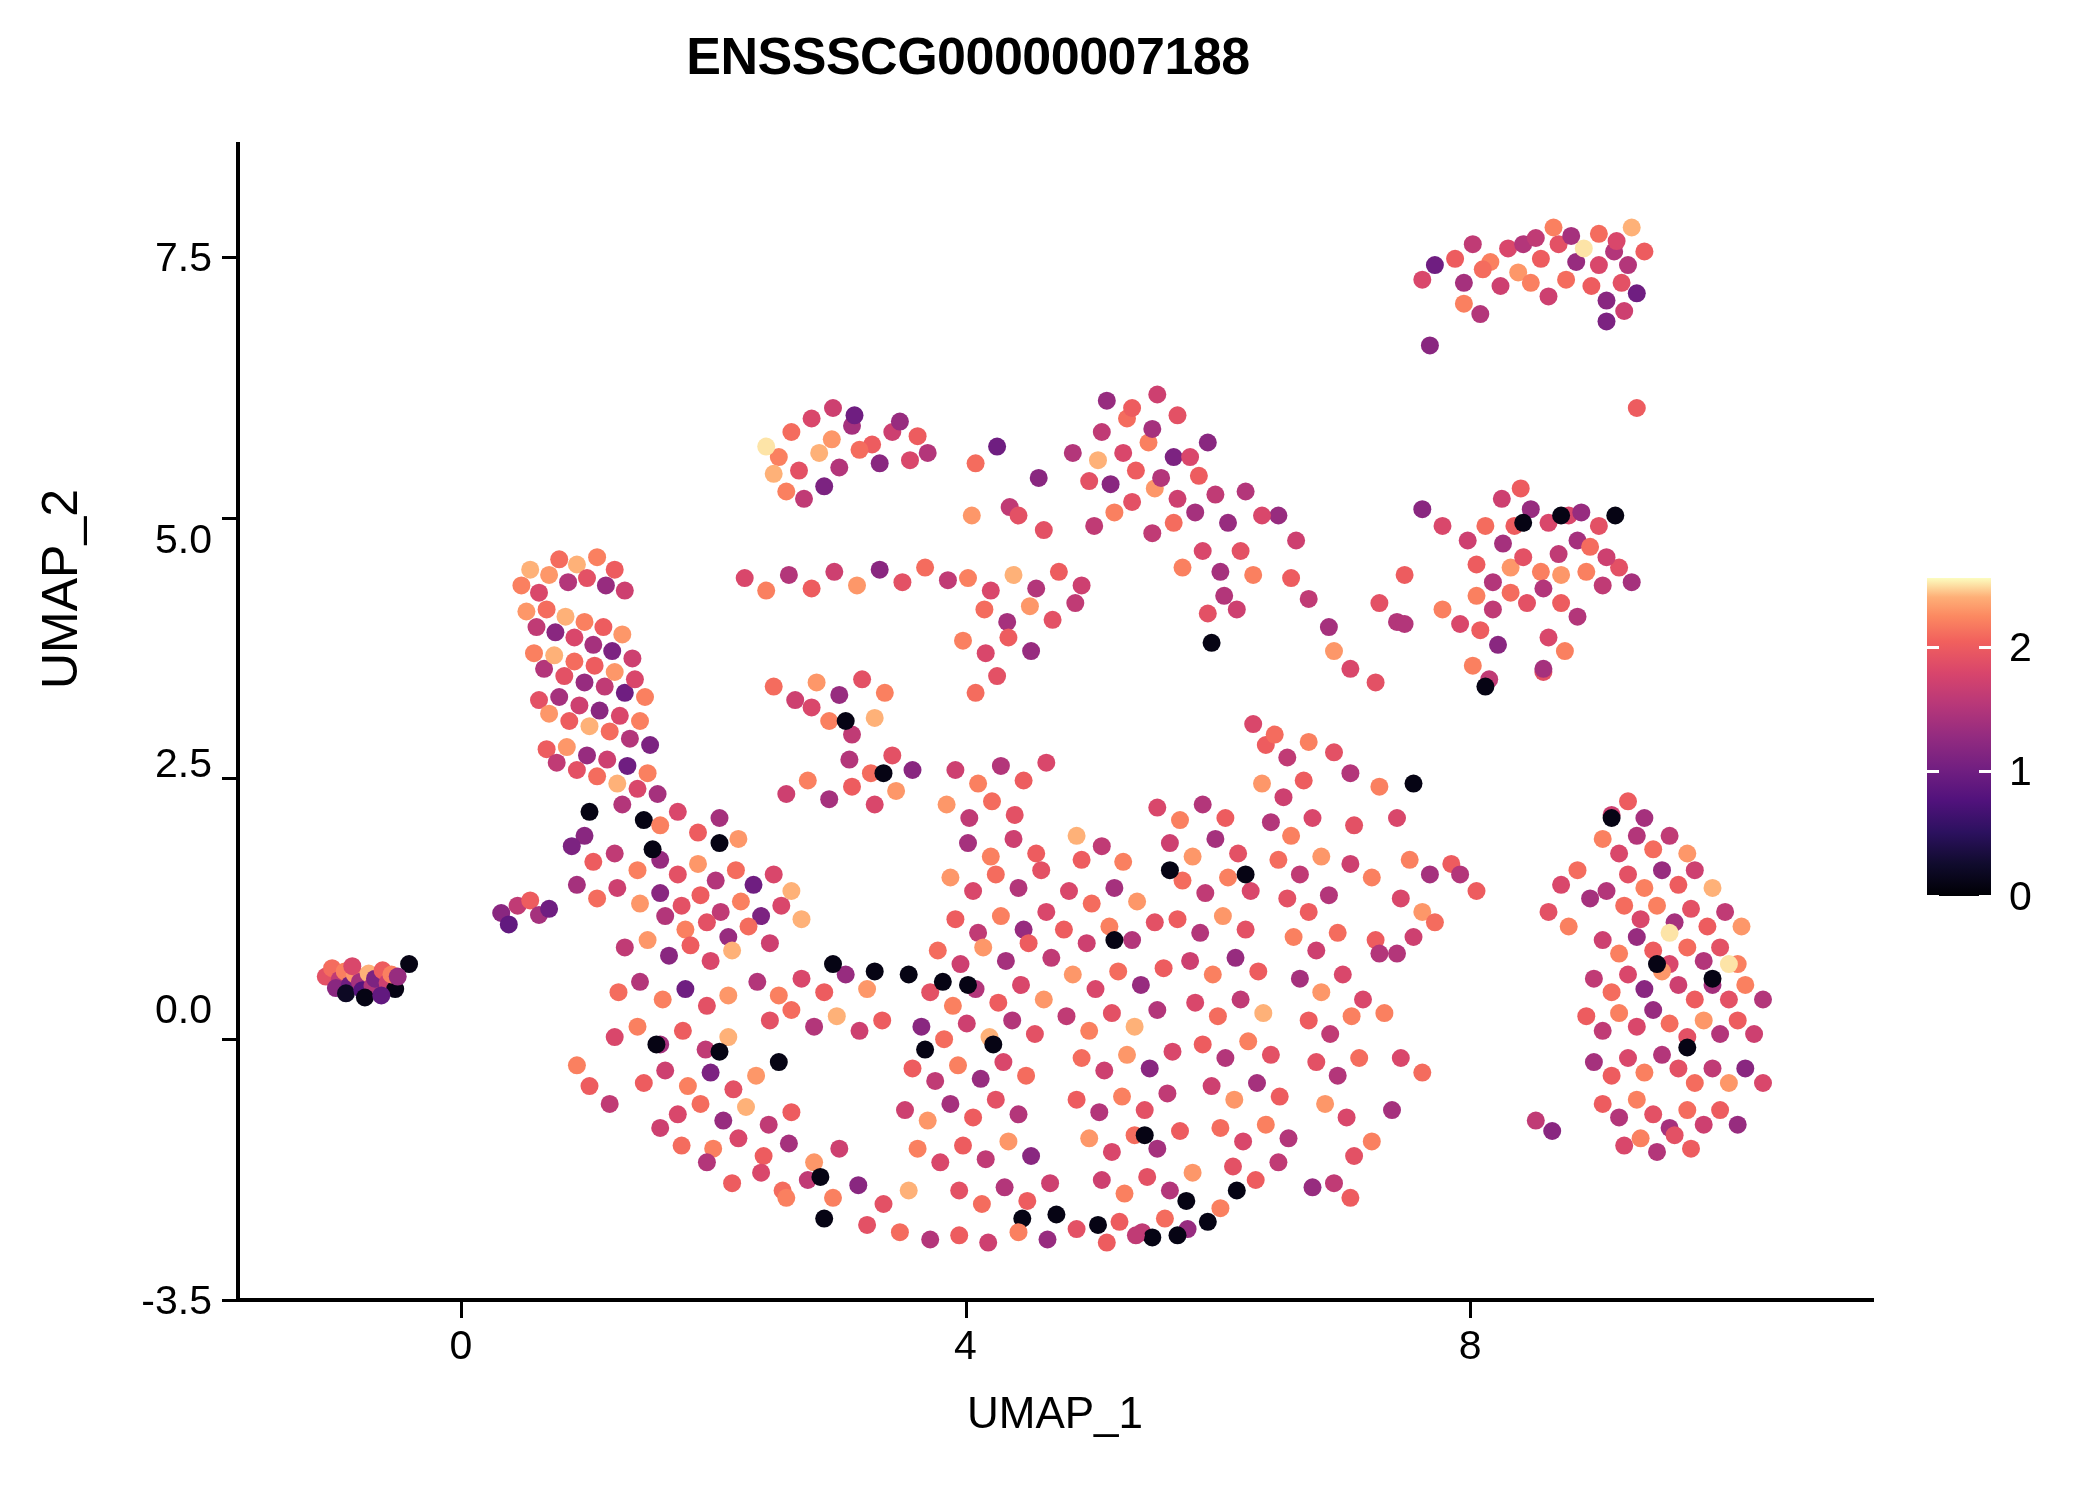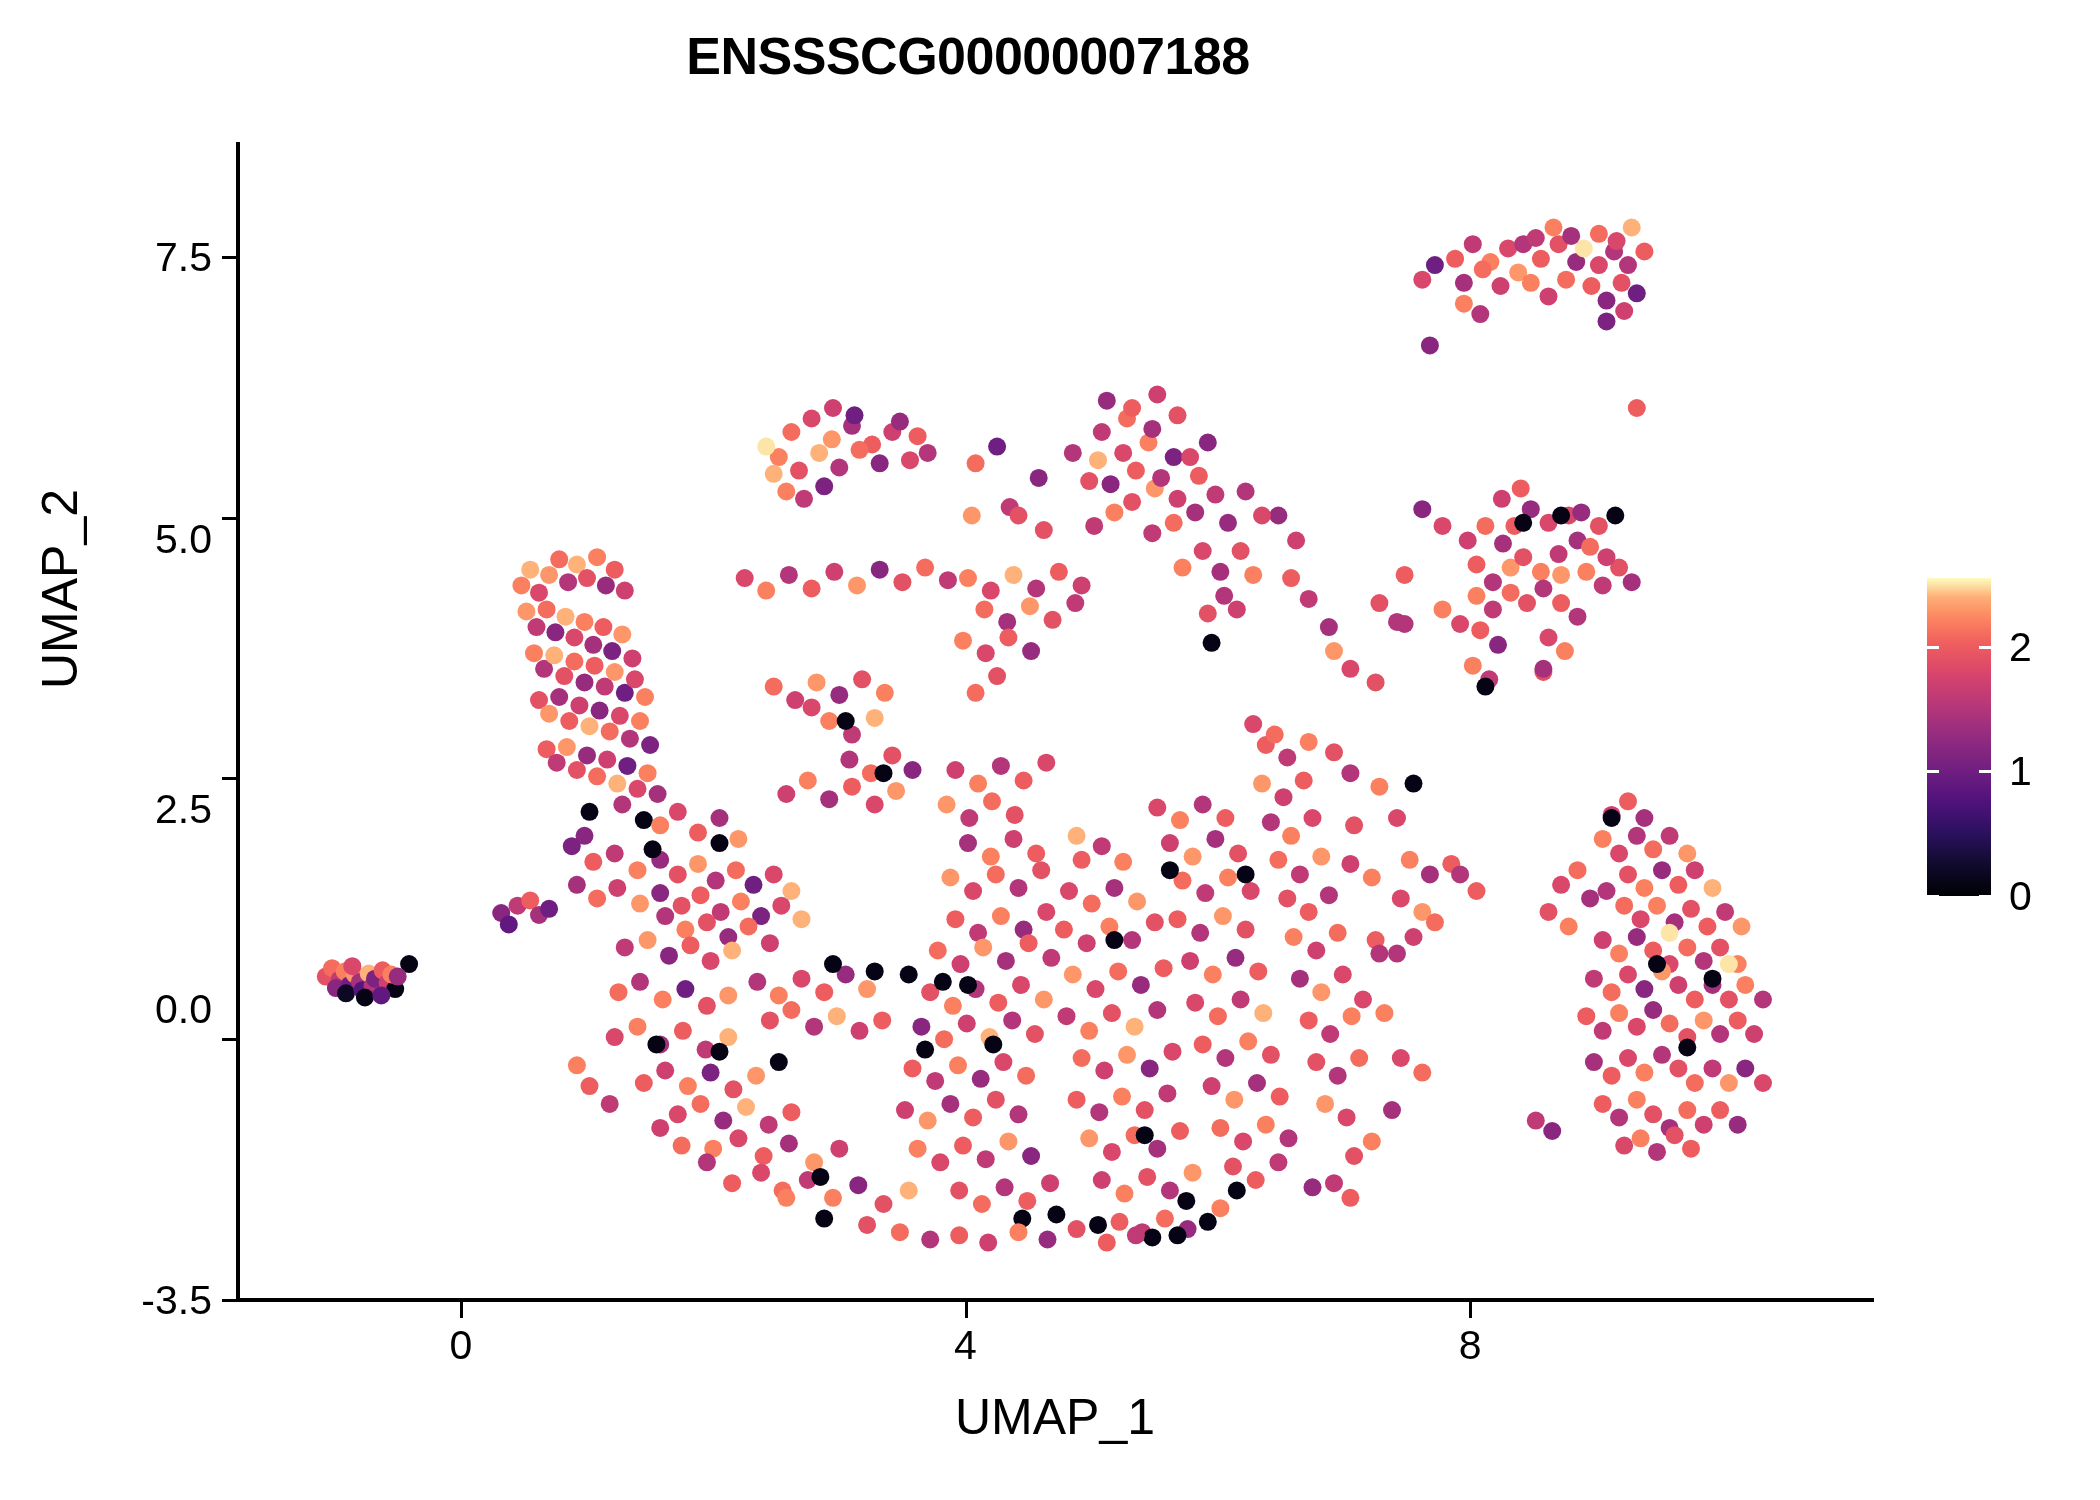--- a/index.html
+++ b/index.html
@@ -84,21 +84,21 @@
     color: #000000;
     transform: rotate(-90deg);
     transform-origin: center center;
   }
   #x-axis-title {
     position: absolute;
     left: 236px;
     top: 1388px;
     width: 1638px;
     text-align: center;
-    font-size: 50px;
+    font-size: 44px;
     color: #000000;
   }
   
   #panel {
     position: absolute;
     left: 240px;
     top: 142px;
     width: 1634px;
     height: 1158px;
     overflow: hidden;
@@ -908,21 +908,21 @@
 
   <div id="y-axis-line"></div>
   <div id="x-axis-line"></div>
 
   <div id="y-ticks">
       <div class="y-tick-mark" style="top:1299px"></div>
       <div class="y-tick-label" style="top:1300px">-3.5</div>
       <div class="y-tick-mark" style="top:1038.1891891891892px"></div>
       <div class="y-tick-label" style="top:1009px">0.0</div>
       <div class="y-tick-mark" style="top:777.3783783783783px"></div>
-      <div class="y-tick-label" style="top:809px">2.5</div>
+      <div class="y-tick-label" style="top:763px">2.5</div>
       <div class="y-tick-mark" style="top:516.5675675675676px"></div>
       <div class="y-tick-label" style="top:539px">5.0</div>
       <div class="y-tick-mark" style="top:255.75675675675666px"></div>
       <div class="y-tick-label" style="top:256.75675675675666px">7.5</div>
     </div>
   <div id="x-ticks">
       <div class="x-tick-mark" style="left:459.81081081081084px"></div>
       <div class="x-tick-label" style="left:460.81081081081084px">0</div>
       <div class="x-tick-mark" style="left:964.5212355212356px"></div>
       <div class="x-tick-label" style="left:965.5212355212356px">4</div>

